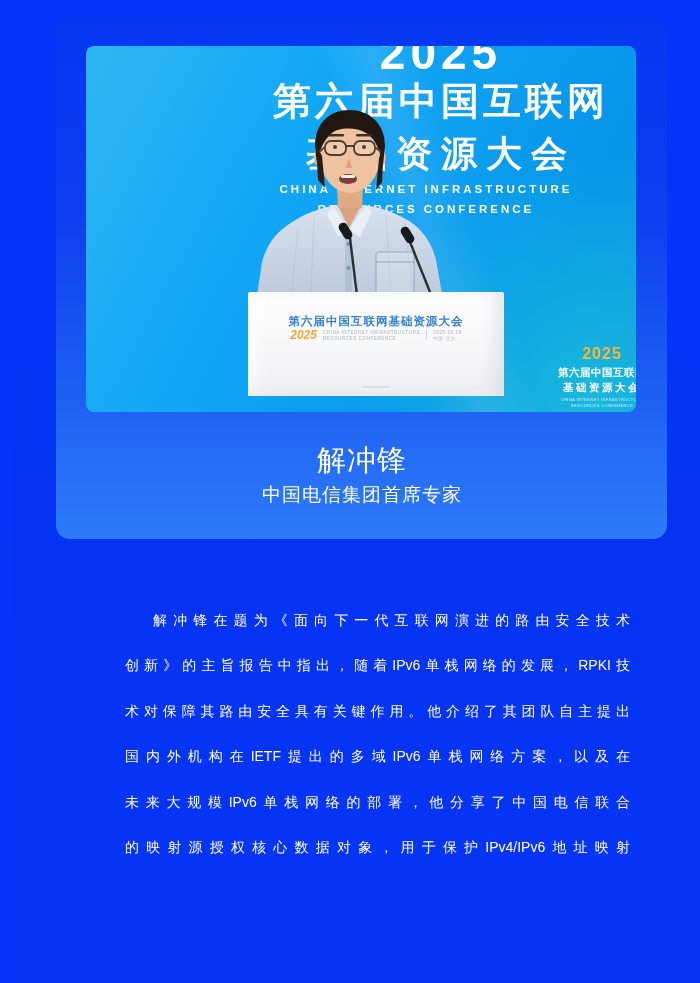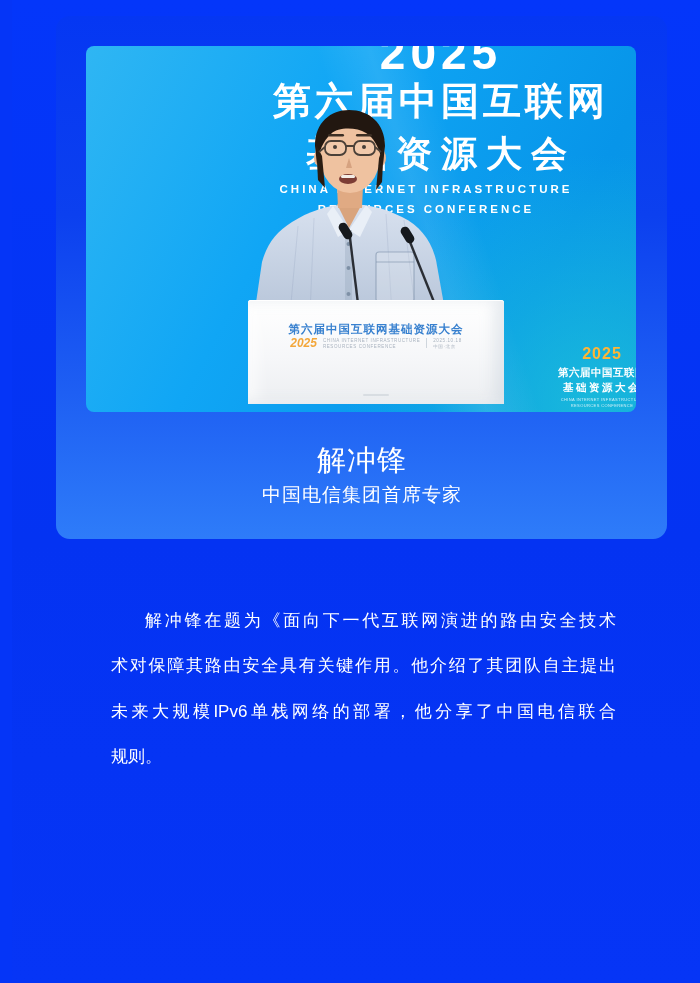--- a/index.html
+++ b/index.html
@@ -21,21 +21,21 @@
   .bd-year{top:-20px;font-size:46px;letter-spacing:5px;}
   .bd-cn1{top:30px;font-size:38px;letter-spacing:4px;}
   .bd-cn2{top:84px;font-size:36px;letter-spacing:9px;}
   .bd-en{left:65px;font-size:11.5px;letter-spacing:3px;}
   .bd-en1{top:137px;}
   .bd-en2{top:157px;}
 
   .speaker-svg{position:absolute;left:0;top:0;width:550px;height:366px;}
 
   
-  .podium{position:absolute;left:162px;top:254px;width:256px;height:104px;border-radius:3px 3px 0 0;
+  .podium{position:absolute;left:162px;top:246px;width:256px;height:104px;border-radius:3px 3px 0 0;
         background:linear-gradient(180deg,#ffffff 0%,#f6f7f9 55%,#eceef1 100%);
         box-shadow:inset 0 1px 0 #fff, inset -10px 0 14px rgba(190,200,212,.35), inset 10px 0 14px rgba(255,255,255,.6);}
   .podium-cn{position:absolute;top:22px;left:0;width:100%;text-align:center;font-size:11.5px;font-weight:bold;
         letter-spacing:1px;color:#3780cf;white-space:nowrap;}
   .podium-row{position:absolute;top:38px;left:0;width:100%;display:flex;justify-content:center;align-items:flex-start;gap:6px;}
   .podium-year{font-size:12px;font-weight:bold;font-style:italic;color:#f3a73b;line-height:11px;}
   .tinytxt{font-size:4.5px;line-height:5.5px;color:#a9b3bf;letter-spacing:.6px;text-align:left;}
   .podium-sep{width:1px;height:10px;background:#cfd6dd;}
   .podium-groove{position:absolute;bottom:8px;left:50%;margin-left:-13px;width:26px;height:2px;background:#d8dde2;border-radius:1px;}
 
@@ -47,21 +47,21 @@
   .wm-en{font-size:4px;line-height:4.5px;color:rgba(255,255,255,.8);letter-spacing:.4px;margin-top:1px;white-space:nowrap;}
   .wm-en1{margin-top:3px;}
 
   
   .speaker-name{position:absolute;left:0;top:441px;width:700px;text-align:center;
         font-size:29px;font-weight:normal;color:#fff;letter-spacing:1px;}
   .speaker-title{position:absolute;left:0;top:482px;width:700px;text-align:center;
         font-size:19px;color:#fff;letter-spacing:1px;}
 
   
-  .article{position:absolute;left:99px;top:598px;width:505px;color:#fff;font-size:17px;}
+  .article{position:absolute;left:113px;top:598px;width:505px;color:#fff;font-size:14px;}
   .article .line{height:45.4px;line-height:45.4px;text-align:justify;text-align-last:justify;overflow:hidden;}
   .article .line.first{text-indent:2em;}
   .article .line.last{text-align-last:left;}
 </style>
 </head>
 <body>
 
 <div class="page">
 
   <div class="hero-panel">
@@ -154,18 +154,20 @@
         <div class="wm-en">RESOURCES CONFERENCE</div>
       </div>
     </div>
   </div>
 
   <div class="speaker-name">解冲锋</div>
   <div class="speaker-title">中国电信集团首席专家</div>
 
   <div class="article">
     <div class="line first">解冲锋在题为《面向下一代互联网演进的路由安全技术</div>
+    <div class="line">创新》的主旨报告中指出，随着IPv6单栈网络的发展，RPKI技</div>
     <div class="line">术对保障其路由安全具有关键作用。他介绍了其团队自主提出</div>
+    <div class="line">国内外机构在IETF提出的多域IPv6单栈网络方案，以及在</div>
     <div class="line">未来大规模IPv6单栈网络的部署，他分享了中国电信联合</div>
-    <div class="line last">规则。</div>
+    <div class="line">的映射源授权核心数据对象，用于保护IPv4/IPv6地址映射</div>
   </div>
 
 </div>
 
 </body></html>

